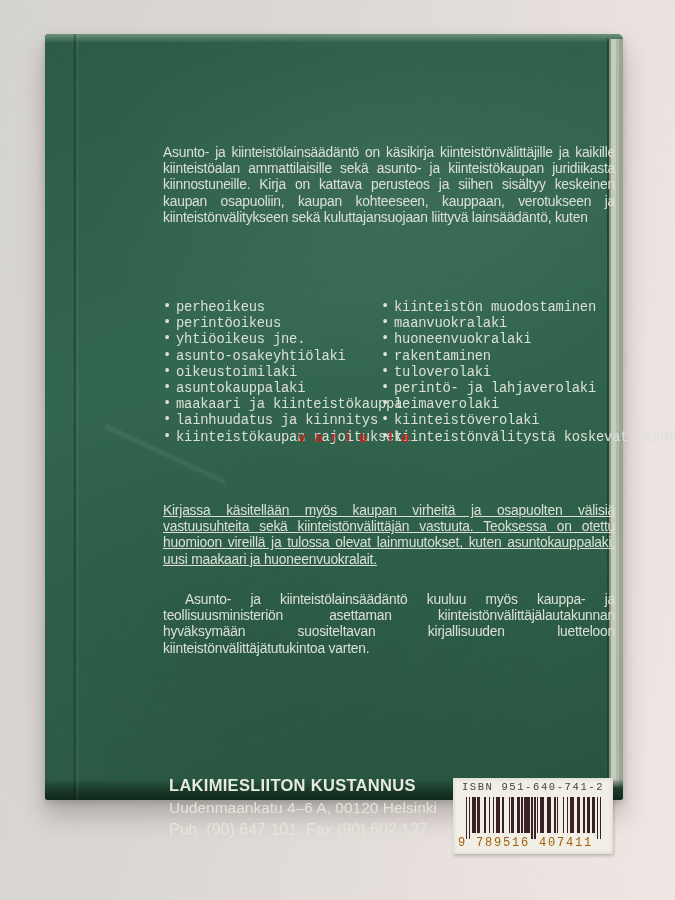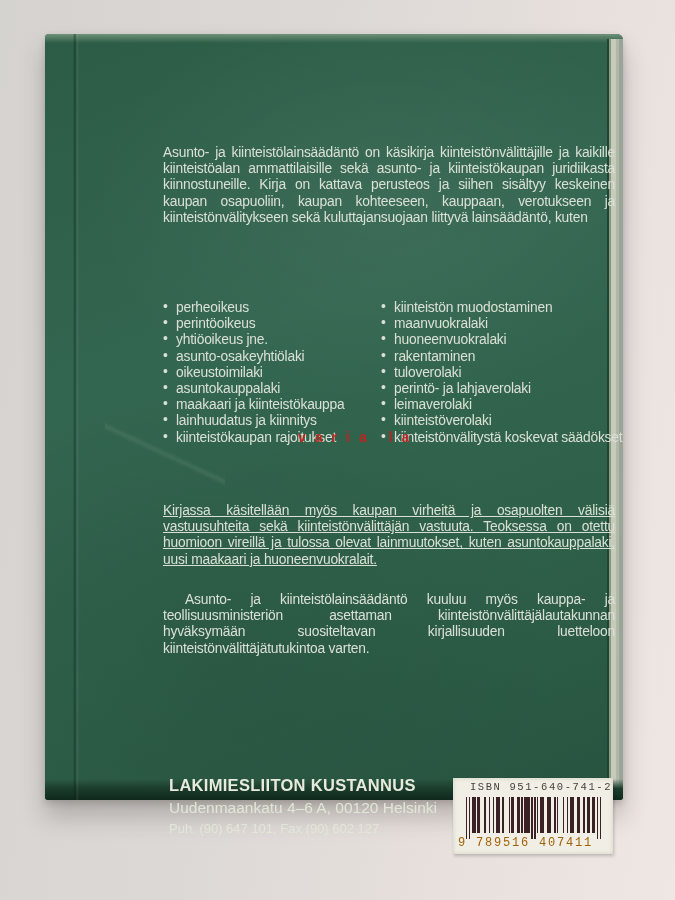--- a/index.html
+++ b/index.html
@@ -29,36 +29,36 @@
     background:linear-gradient(90deg,rgba(0,0,0,0) 0,rgba(8,30,20,0.45) 2px,rgba(8,30,20,0.1) 3px,rgba(255,255,255,0.08) 4px,rgba(0,0,0,0) 6px);}
   .scratch{position:absolute;left:60px;top:330px;width:120px;height:180px;opacity:.35;
     background:linear-gradient(25deg,rgba(0,0,0,0) 48%,rgba(220,230,215,0.25) 50%,rgba(0,0,0,0) 52%);}
   
   .para{position:absolute;left:118px;width:452px;margin:0;color:#dbe0d6;
     font-size:13.8px;line-height:16.2px;letter-spacing:-0.2px;text-align:justify;}
   .p1{top:111px;}
   .p2{top:469px;text-decoration:underline;}
   .p3{top:558px;text-indent:22px;}
   ul.bullets{list-style:none;margin:0;padding:0;position:absolute;top:266px;
-    color:#dbe0d6;font-size:13.8px;line-height:16.2px;letter-spacing:-0.2px;}
+    color:#dbe0d6;font-size:13.8px;line-height:16.2px;letter-spacing:-0.2px;font-family:Liberation Mono, monospace;}
   ul.bullets.left{left:118px;}
   ul.bullets.right{left:336px;}
   ul.bullets li{position:relative;padding-left:13px;white-space:nowrap;}
   ul.bullets li::before{content:"\2022";position:absolute;left:0;top:-1px;}
   .watermark{position:absolute;left:253px;top:395px;color:#c8201c;opacity:.92;
     font-size:14px;font-weight:bold;letter-spacing:9px;white-space:nowrap;}
   
   .pub-name{position:absolute;left:124px;top:742px;color:#e7eadd;
     font-size:16.5px;font-weight:bold;letter-spacing:0.3px;}
   .pub-address{position:absolute;left:124px;top:765px;color:#e2e6d9;font-size:15.5px;}
-  .pub-phone{position:absolute;left:124px;top:787px;color:#e2e6d9;font-size:13px;}
+  .pub-phone{position:absolute;left:124px;top:787px;color:#e2e6d9;font-size:16px;}
   
   .isbn-label{position:absolute;left:408px;top:744px;width:160px;height:76px;
     background:#f1eee6;box-shadow:inset 0 0 4px rgba(120,110,90,0.25), 1px 2px 3px rgba(0,0,0,0.2);}
-  .isbn-text{position:absolute;left:8px;top:3px;width:100%;text-align:center;color:#46413a;
+  .isbn-text{position:absolute;left:0;top:3px;width:100%;text-align:center;color:#46413a;
     font-family:"Liberation Mono", monospace;font-size:10.5px;letter-spacing:1.6px;white-space:nowrap;}
   .barcode{position:absolute;left:13px;top:19px;width:135px;height:36px;}
   .barcode .bar{position:absolute;top:0;background:#3a2126;height:36px;}
   .barcode .bar.tall{height:42px;}
   .ean-digits{position:absolute;left:5px;top:58px;color:#a16207;
     font-family:"Liberation Mono", monospace;font-size:12px;letter-spacing:1.8px;white-space:nowrap;}
 </style>
 </head>
 <body>
 

